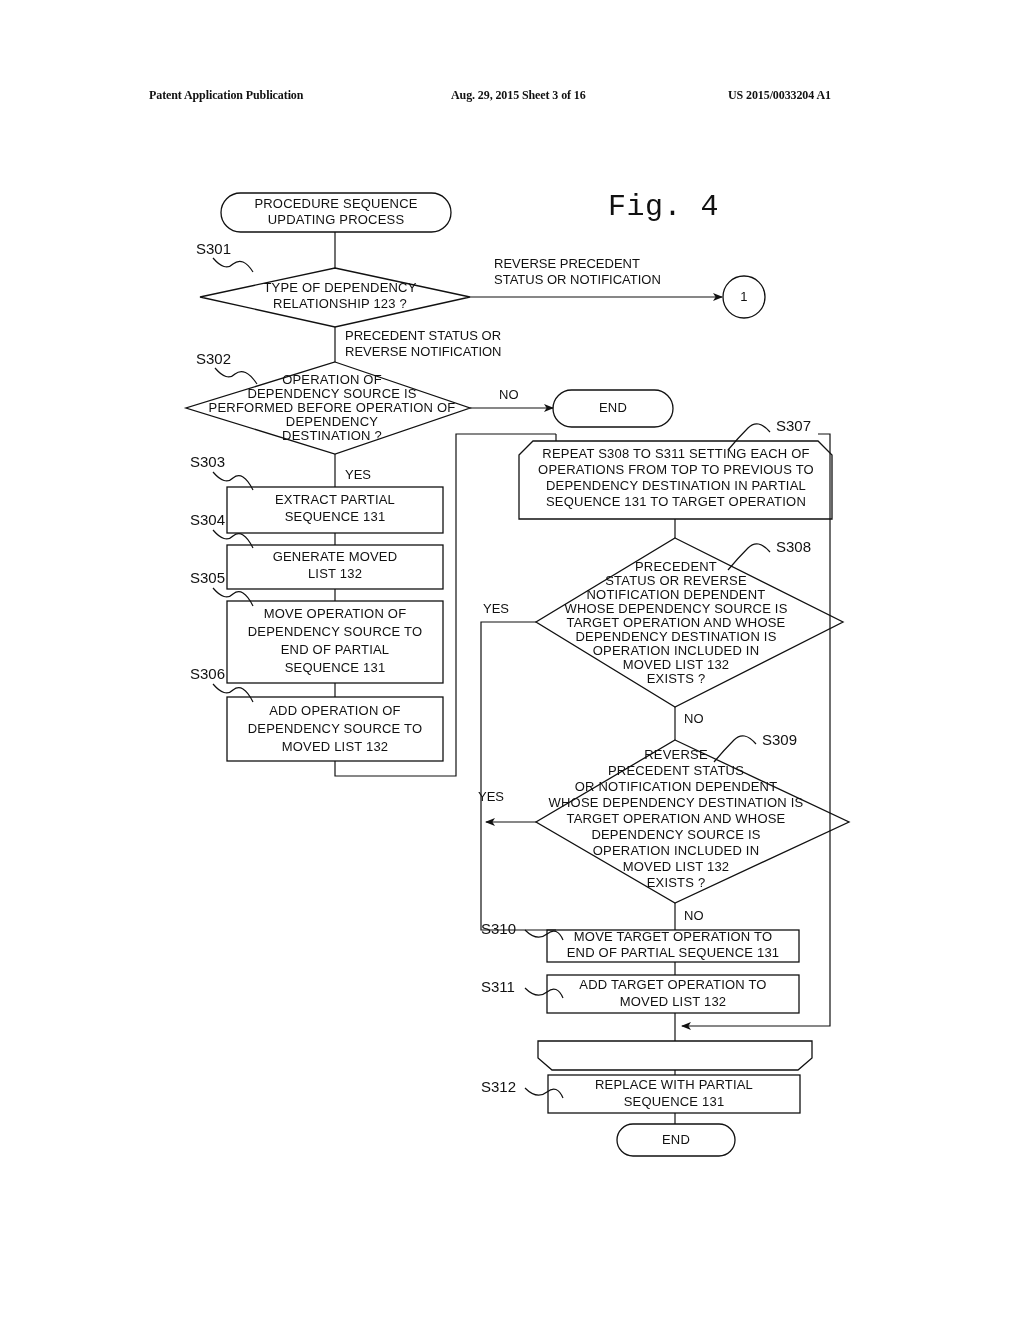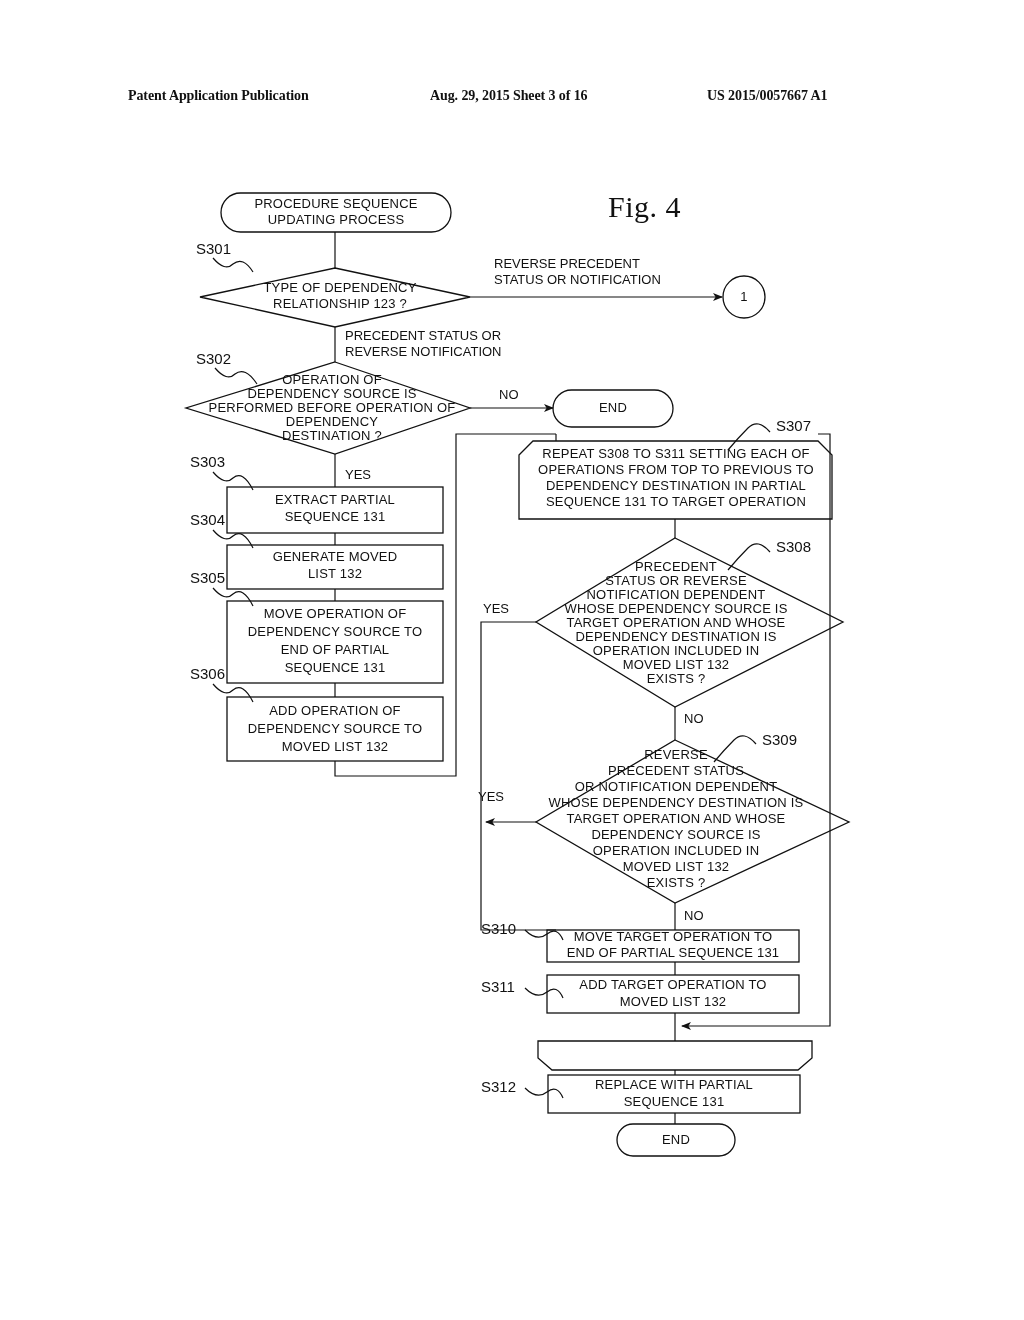--- a/index.html
+++ b/index.html
@@ -2,48 +2,48 @@
 <html><head>
 <meta charset="utf-8">
 <style>
   html,body{margin:0;padding:0;background:#fff;}
   body{width:1024px;height:1320px;position:relative;
        font-family:"Liberation Sans", sans-serif;color:#111;overflow:hidden;}
 
   
   #patent-header{position:absolute;left:0;top:88px;width:1024px;height:24px;}
   #patent-header span{position:absolute;font-family:"Liberation Serif", serif;
-       font-weight:bold;font-size:14px;white-space:nowrap;letter-spacing:-0.1px;}
+       font-weight:bold;font-size:12px;white-space:nowrap;letter-spacing:-0.1px;margin-left:21px;}
   #ph-pub{left:128px;top:0;}
   #ph-date{left:430px;top:0;}
   #ph-num{left:707px;top:0;}
 
   
   #fig-label{position:absolute;left:608px;top:190px;font-size:30px;
-       font-family:Liberation Serif, serif;letter-spacing:0.5px;}
+       font-family:Liberation Mono, monospace;letter-spacing:0.5px;}
 
   
   #chart{position:absolute;left:0;top:0;width:1024px;height:1320px;}
   .nodeText{font-family:"Liberation Sans", sans-serif;font-size:13px;
        fill:#111;text-anchor:middle;dominant-baseline:middle;letter-spacing:0.2px;}
   .stepLbl{font-family:"Liberation Sans", sans-serif;font-size:15px;
        fill:#111;text-anchor:start;dominant-baseline:middle;}
   .edgeLbl{font-family:"Liberation Sans", sans-serif;font-size:13px;
        fill:#111;text-anchor:start;dominant-baseline:middle;}
   .shape{fill:none;stroke:#111;stroke-width:1.3;}
   .conn{fill:none;stroke:#111;stroke-width:1.2;}
   .leader{fill:none;stroke:#111;stroke-width:1.2;}
 </style>
 </head>
 <body>
 
 <div id="patent-header">
   <span id="ph-pub">Patent Application Publication</span>
   <span id="ph-date">Aug. 29, 2015  Sheet 3 of 16</span>
-  <span id="ph-num">US 2015/0057667 A1</span>
+  <span id="ph-num">US 2015/0033204 A1</span>
 </div>
 
 <div id="fig-label">Fig. 4</div>
 
 <svg id="chart" viewBox="0 0 1024 1320" xmlns="http://www.w3.org/2000/svg">
 
   <defs>
     <marker id="ah" markerWidth="10" markerHeight="8" refX="9" refY="4" orient="auto" markerUnits="userSpaceOnUse">
       <path d="M0,0 L10,4 L0,8 L2.6,4 Z" fill="#111"></path>
     </marker>

